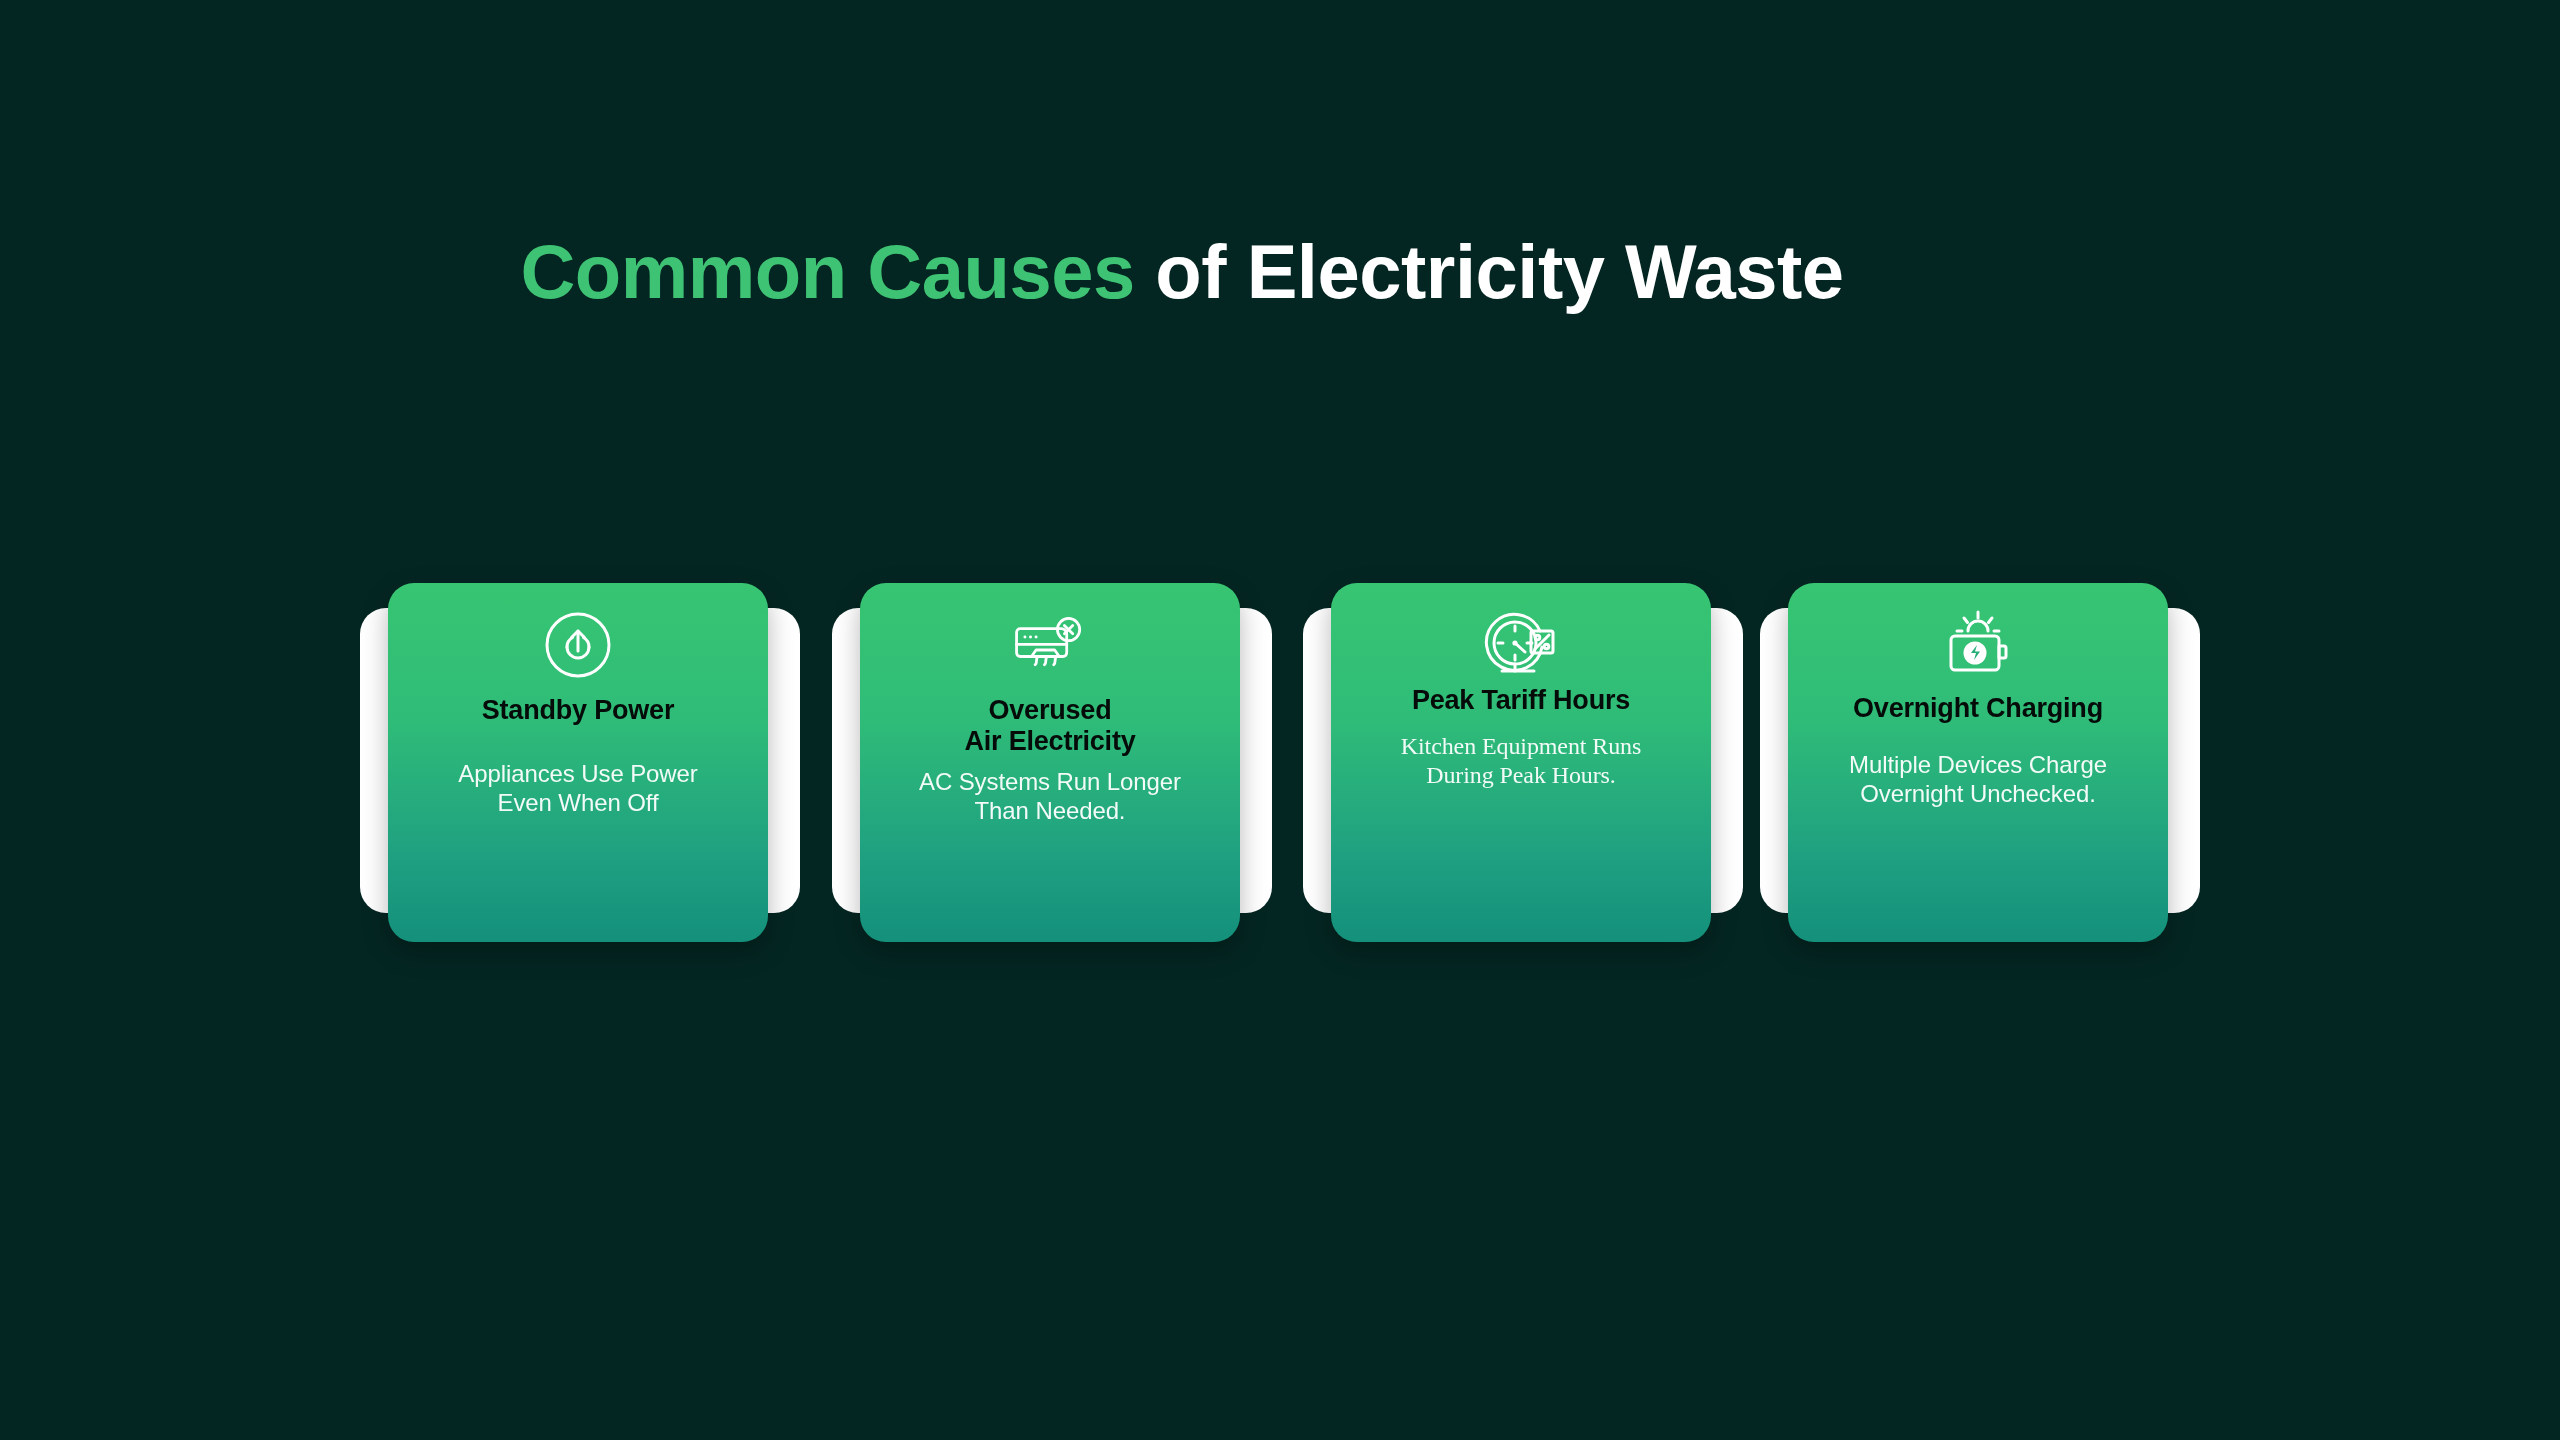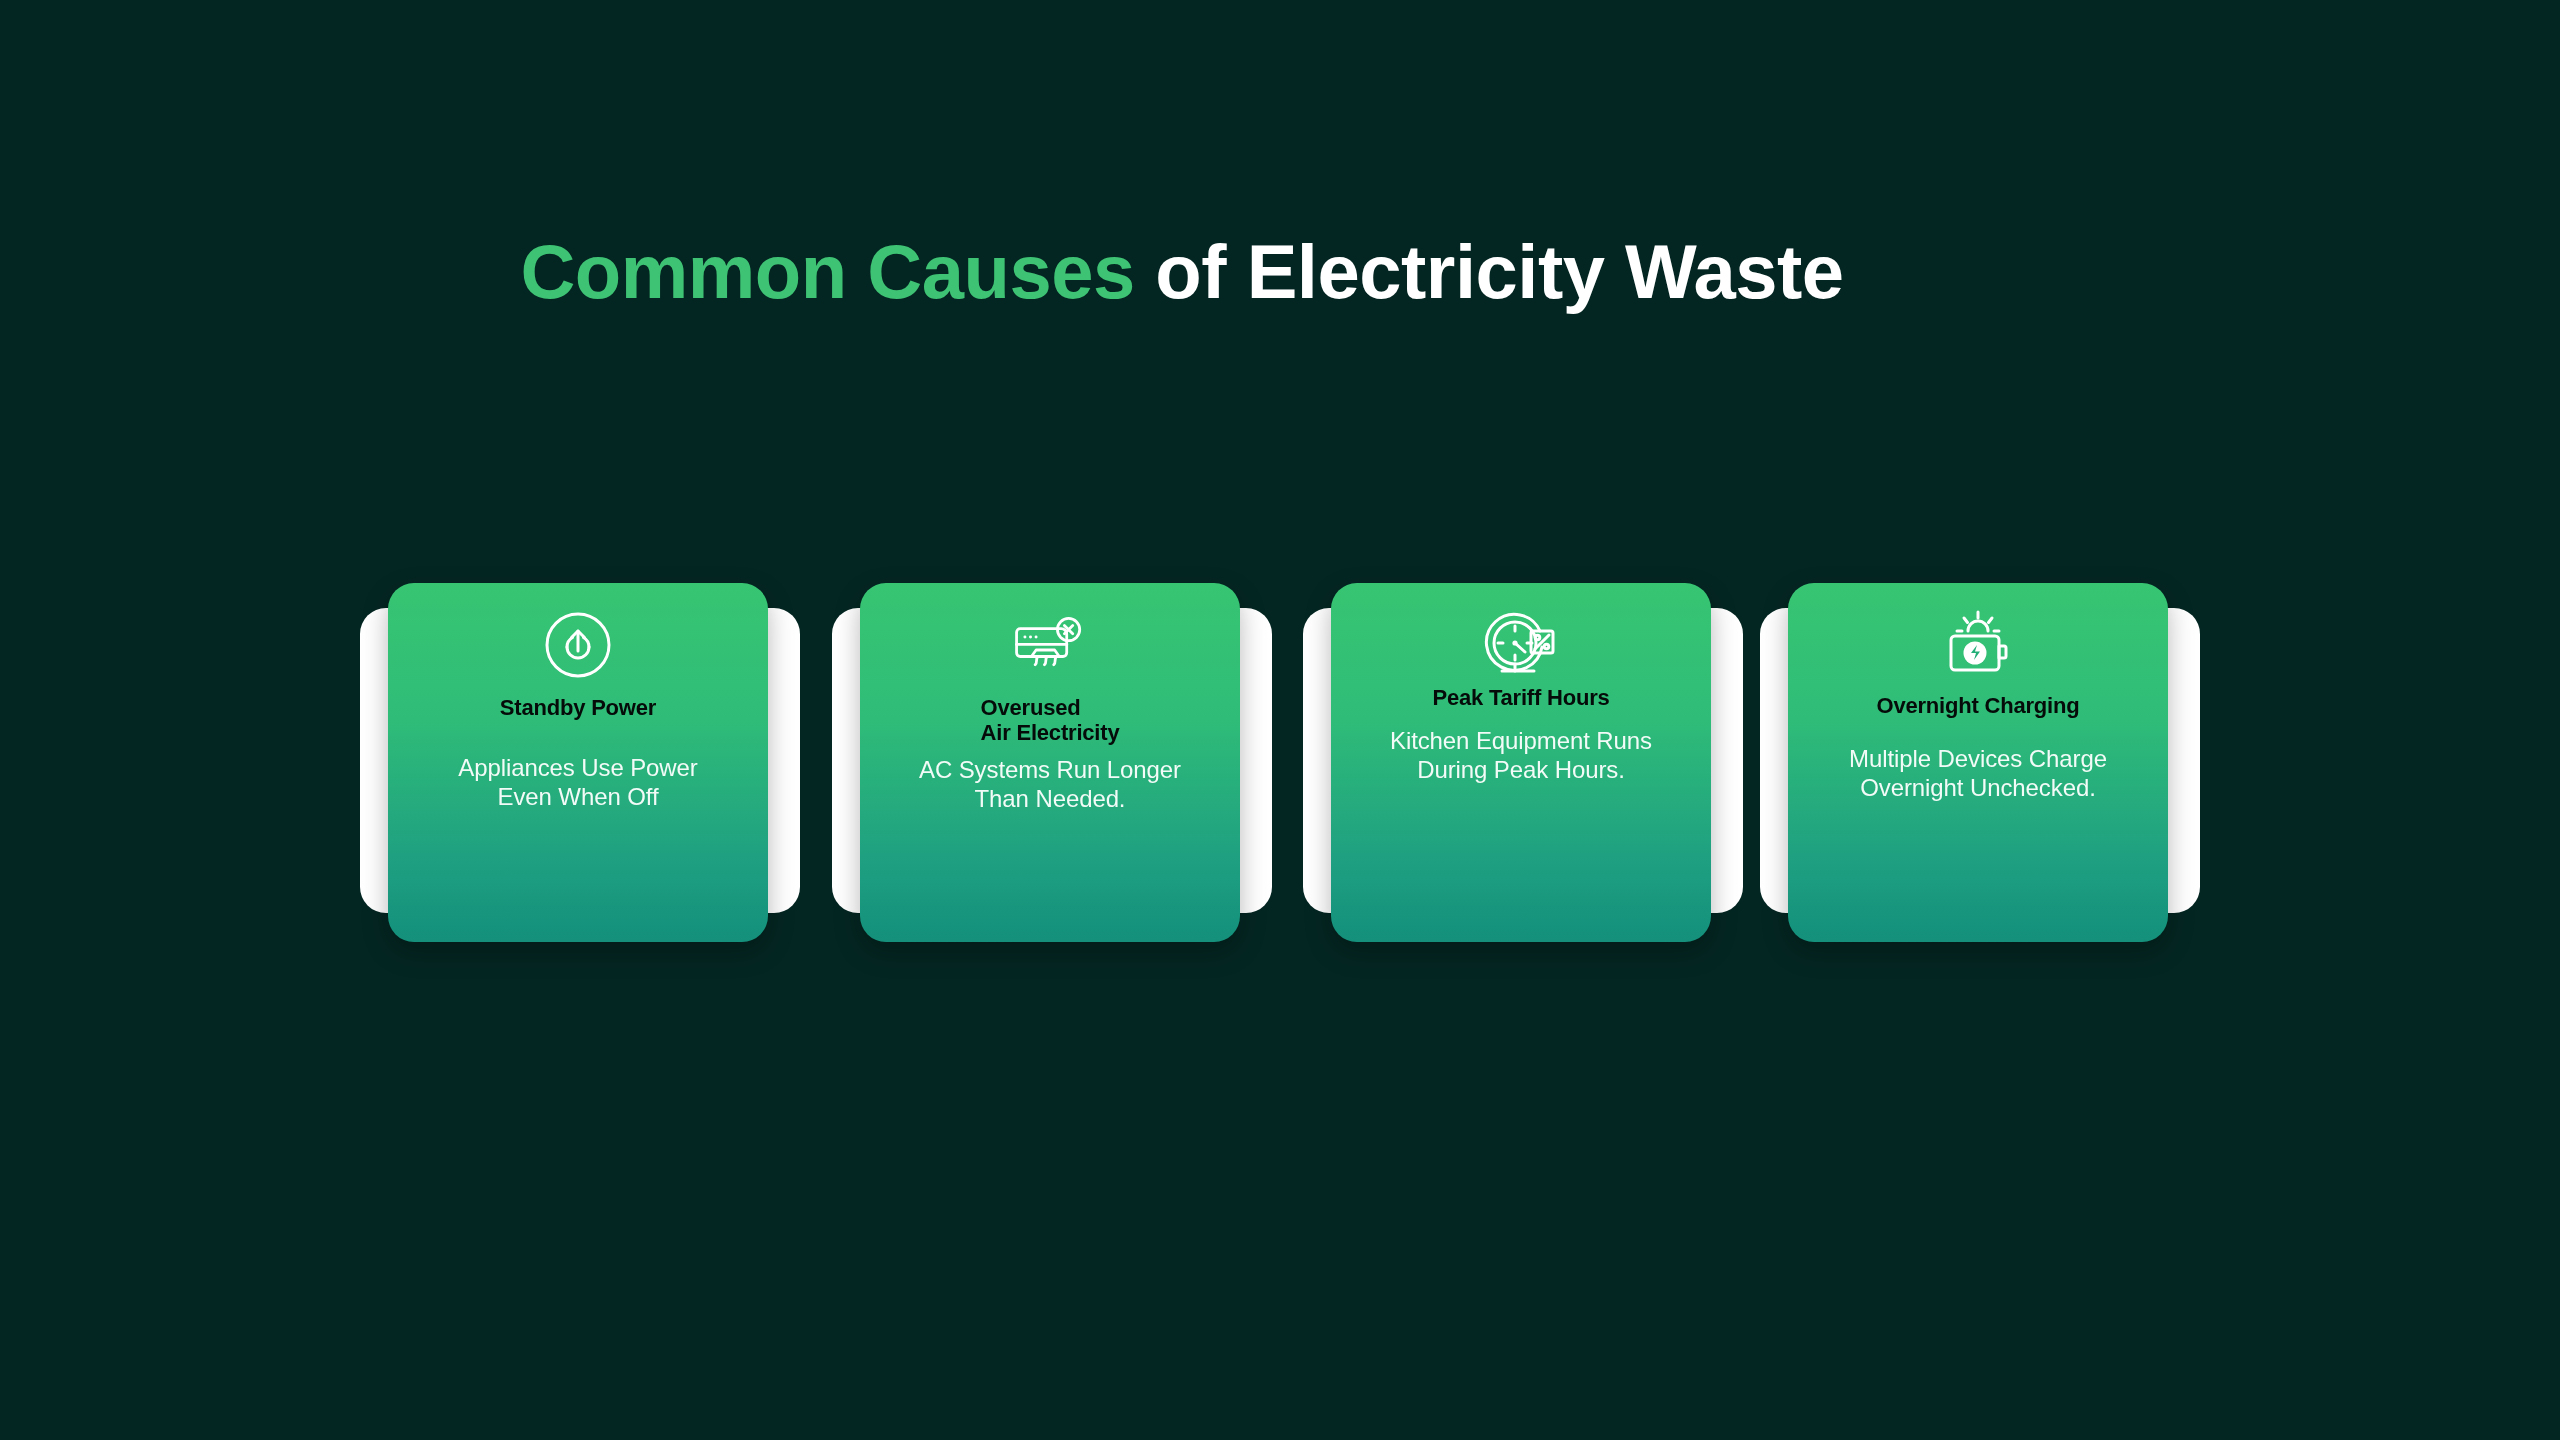--- a/index.html
+++ b/index.html
@@ -94,22 +94,23 @@
     align-items: center;
     justify-content: center;
     flex: 0 0 auto;
   }
 
   .card-icon svg { display: block; }
 
   .card-title {
     color: #050B09;
     font-weight: 700;
-    font-size: 22px;
+    font-size: 27px;
     line-height: 1.14;
+    text-align: center;
     white-space: pre-line;
     margin-top: 12px;
     letter-spacing: -0.2px;
   }
 
   .card-desc {
     color: #F2FBF7;
     font-weight: 400;
     font-size: 24px;
     line-height: 1.22;
@@ -121,21 +122,21 @@
 
   
   .slot-0 .card-title { margin-top: 14px; }
   .slot-0 .card-desc  { margin-top: 33px; }
 
   .slot-1 .card-icon  { height: 82px; }
   .slot-1 .card-title { margin-top: 4px; }
   .slot-1 .card-desc  { margin-top: 10px; }
 
   .slot-2 .card-title { margin-top: 4px; }
-  .slot-2 .card-desc  { margin-top: 16px; }
+  .slot-2 .card-desc  { margin-top: 16px; font-family: Liberation Serif, serif; }
 
   .slot-3 .card-title { margin-top: 12px; }
   .slot-3 .card-desc  { margin-top: 26px; }
 </style>
 </head>
 <body>
 
 <div class="title-wrap">
   <h1 class="page-title"><span class="title-accent">Common Causes</span><span class="title-rest"> of Electricity Waste</span></h1>
 </div>

